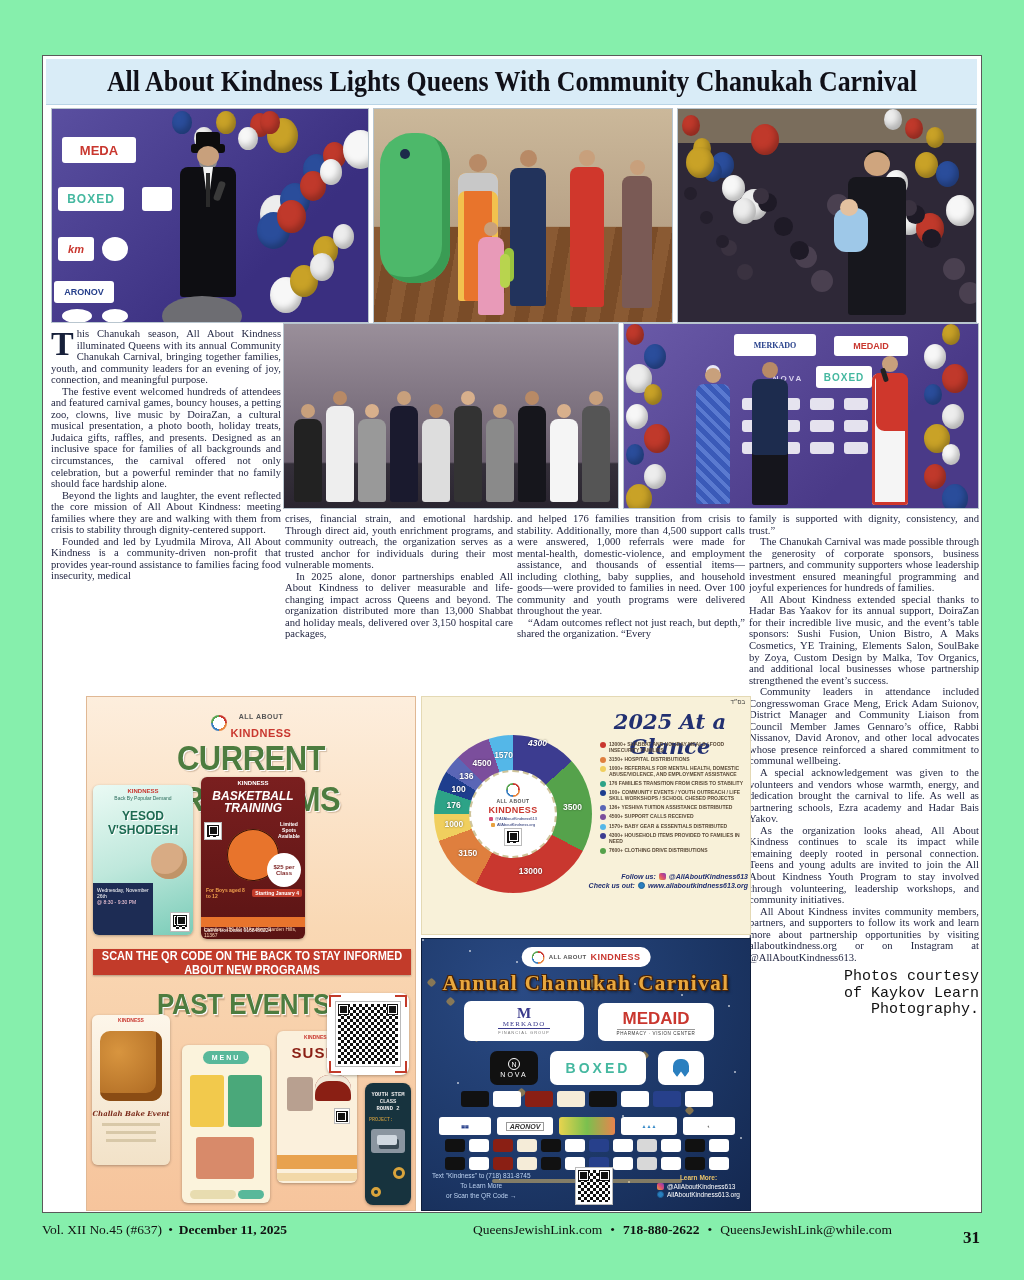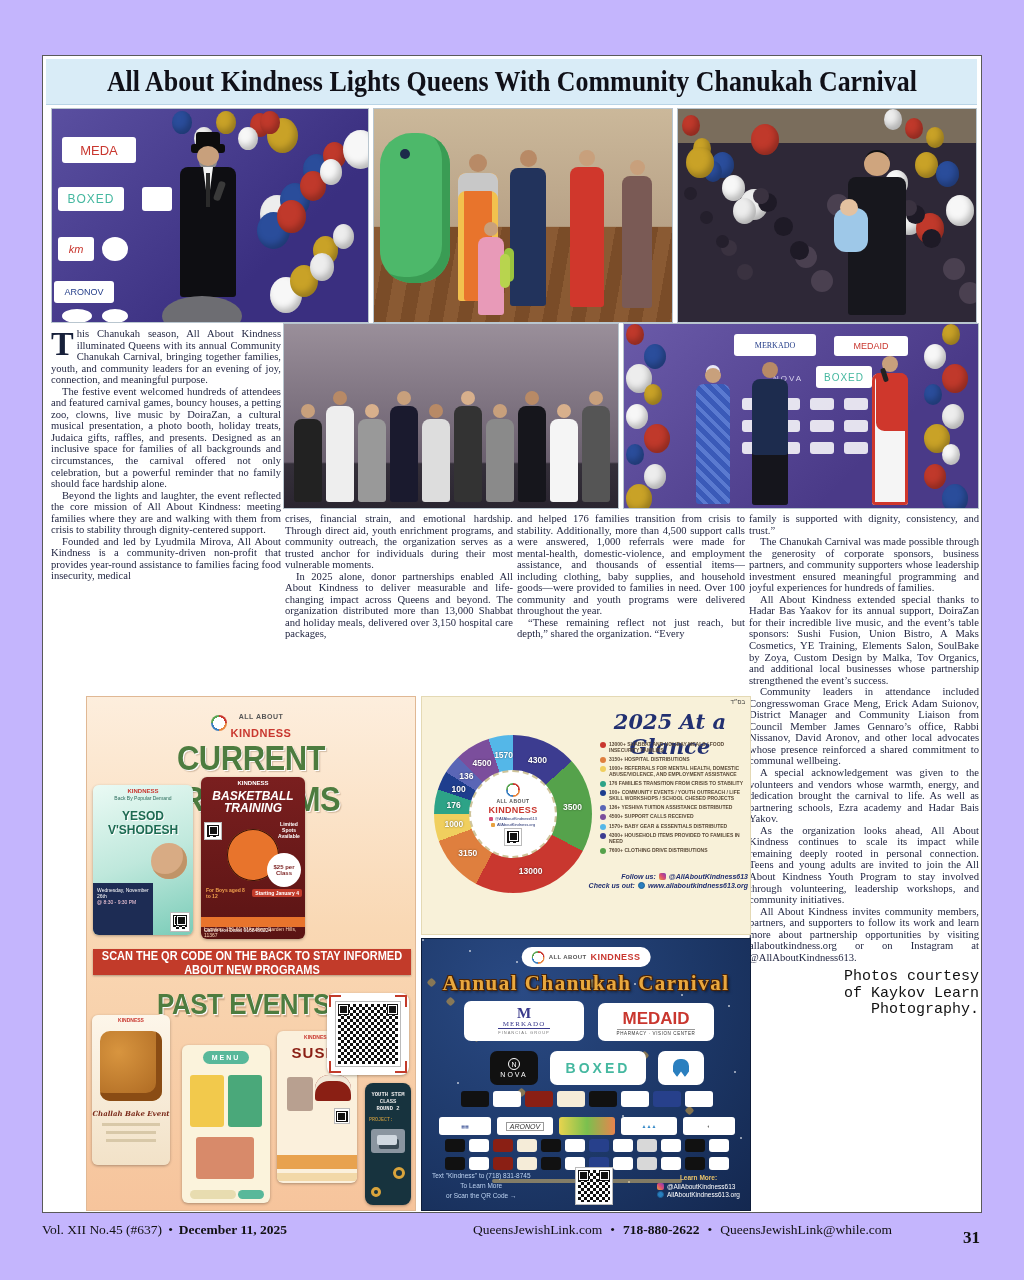--- a/index.html
+++ b/index.html
@@ -1,32 +1,32 @@
 <!DOCTYPE html>
 <html><head>
 <meta charset="utf-8">
 <style>
   *{margin:0;padding:0;box-sizing:border-box}
   html,body{background:#fff}
-  #page{position:relative;width:1024px;height:1280px;background:#c4b5fd;overflow:hidden;
+  #page{position:relative;width:1024px;height:1280px;background:#86efac;overflow:hidden;
         font-family:"Liberation Serif",serif;color:#20243a}
 
   
   .article-box{position:absolute;left:42px;top:55px;width:940px;height:1158px;
                border:1.5px solid #5a5a5a;background:#fff}
   .banner{position:absolute;left:3px;top:3px;width:931px;height:46px;background:#d9ecf7;
           display:flex;align-items:center;justify-content:center;border-bottom:1px solid #b9d4e6}
   .banner .t{font-weight:bold;font-size:27px;color:#101018;letter-spacing:0;
              transform:scale(.96,1.12);white-space:nowrap}
 
   
   .photo{position:absolute;overflow:hidden;border:1px solid #b9c6cf;background:#777}
   .balloon{position:absolute;border-radius:50%;box-shadow:inset -3px -4px 6px rgba(0,0,0,.25)}
   .chip{position:absolute;background:#fff;border-radius:3px;display:flex;align-items:center;justify-content:center;overflow:hidden}
-  .chip span{font-family:"Liberation Sans",sans-serif;font-weight:normal}
+  .chip span{font-family:"Liberation Sans",sans-serif;font-weight:bold}
   .pers{position:absolute;display:flex;flex-direction:column;align-items:center}
   .pers .hd{border-radius:50%;background:#c8a07c}
   .pers .bd{border-radius:8px 8px 3px 3px;margin-top:1px}
   .head-dot{position:absolute;border-radius:50%}
 
   
   .col{position:absolute;font-size:10.6px;line-height:1.09;text-align:justify;overflow:hidden;color:#232743}
   .col p{margin:0;text-indent:11px}
   .col p.first{text-indent:0}
   .dropcap{float:left;font-size:34px;line-height:.8;font-weight:bold;padding:2px 3px 0 0;color:#17203a}
@@ -369,21 +369,21 @@
       <p>The festive event welcomed hundreds of attendees and featured carnival games, bouncy houses, a petting zoo, clowns, live music by DoiraZan, a cultural musical presentation, a photo booth, holiday treats, Judaica gifts, raffles, and presents. Designed as an inclusive space for families of all backgrounds and circumstances, the carnival offered not only celebration, but a powerful reminder that no family should face hardship alone.</p>
       <p>Beyond the lights and laughter, the event reflected the core mission of All About Kindness: meeting families where they are and walking with them from crisis to stability through dignity-centered support.</p>
       <p>Founded and led by Lyudmila Mirova, All About Kindness is a community-driven non-profit that provides year-round assistance to families facing food insecurity, medical</p>
     </div>
     <div class="col" style="left:242px;top:457px;width:228px;height:180px">
       <p class="first">crises, financial strain, and emotional hardship. Through direct aid, youth enrichment programs, and community outreach, the organization serves as a trusted anchor for individuals during their most vulnerable moments.</p>
       <p>In 2025 alone, donor partnerships enabled All About Kindness to deliver measurable and life-changing impact across Queens and beyond. The organization distributed more than 13,000 Shabbat and holiday meals, delivered over 3,150 hospital care packages,</p>
     </div>
     <div class="col" style="left:474px;top:457px;width:228px;height:180px">
       <p class="first">and helped 176 families transition from crisis to stability. Additionally, more than 4,500 support calls were answered, 1,000 referrals were made for mental-health, domestic-violence, and employment assistance, and thousands of essential items—including clothing, baby supplies, and household goods—were provided to families in need. Over 100 community and youth programs were delivered throughout the year.</p>
-      <p>“These remaining reflect not just reach, but depth,” shared the organization. “Every</p>
+      <p>“Adam outcomes reflect not just reach, but depth,” shared the organization. “Every</p>
     </div>
     <div class="col" style="left:706px;top:457px;width:230px;height:698px">
       <p class="first">family is supported with dignity, consistency, and trust.”</p>
       <p>The Chanukah Carnival was made possible through the generosity of corporate sponsors, business partners, and community supporters whose leadership investment ensured meaningful programming and joyful experiences for hundreds of families.</p>
       <p>All About Kindness extended special thanks to Hadar Bas Yaakov for its annual support, DoiraZan for their incredible live music, and the event’s table sponsors: Sushi Fusion, Union Bistro, A Maks Cosmetics, YE Training, Elements Salon, SoulBake by Zoya, Custom Design by Malka, Tov Organics, and additional local businesses whose partnership strengthened the event’s success.</p>
       <p>Community leaders in attendance included Congresswoman Grace Meng, Erick Adam Suionov, District Manager and Community Liaison from Council Member James Gennaro’s office, Rabbi Nissanov, David Aronov, and other local advocates whose presence reinforced a shared commitment to communal wellbeing.</p>
       <p>A special acknowledgement was given to the volunteers and vendors whose warmth, energy, and dedication brought the carnival to life. As well as partnering schools, Ezra academy and Hadar Bais Yakov.</p>
       <p>As the organization looks ahead, All About Kindness continues to scale its impact while remaining deeply rooted in personal connection. Teens and young adults are invited to join the All About Kindness Youth Program to stay involved through volunteering, leadership workshops, and community initiatives.</p>
       <p>All About Kindness invites community members, partners, and supporters to follow its work and learn more about partnership opportunities by visiting allaboutkindness.org or on Instagram at @AllAboutKindness613.</p>
       <p class="credit">Photos courtesy</p>
@@ -497,21 +497,21 @@
           <div class="ln">
               <span class="mini-ic" style="background:#d84b76"></span>
               <span>@AllAboutKindness613</span>
             </div>
           <div class="ln">
               <span class="mini-ic" style="background:#e8a23f"></span>
               <span>AllAboutKindness.org</span>
             </div>
           <div class="qr" style="width:16px;height:16px;margin-top:1px"></div>
         </div>
-      <div class="pie-label" style="left: 103.42px; top: 25px;">4300</div>
+      <div class="pie-label" style="left: 103.42px; top: 8px; font-style: italic;">4300</div>
           <div class="pie-label" style="left: 138.592px; top: 71.683px;">3500</div>
           <div class="pie-label" style="left: 96.554px; top: 136.417px;">13000</div>
           <div class="pie-label" style="left: 33.6872px; top: 118.39px;">3150</div>
           <div class="pie-label" style="left: 19.8721px; top: 89.4258px;">1000</div>
           <div class="pie-label" style="left: 19.6992px; top: 69.6077px;">176</div>
           <div class="pie-label" style="left: 24.5853px; top: 53.626px;">100</div>
           <div class="pie-label" style="left: 32.3402px; top: 41.2156px;">136</div>
           <div class="pie-label" style="left: 48.0771px; top: 27.5357px;">4500</div>
           <div class="pie-label" style="left: 69.6077px; top: 19.6992px;">1570</div>
         </div>

